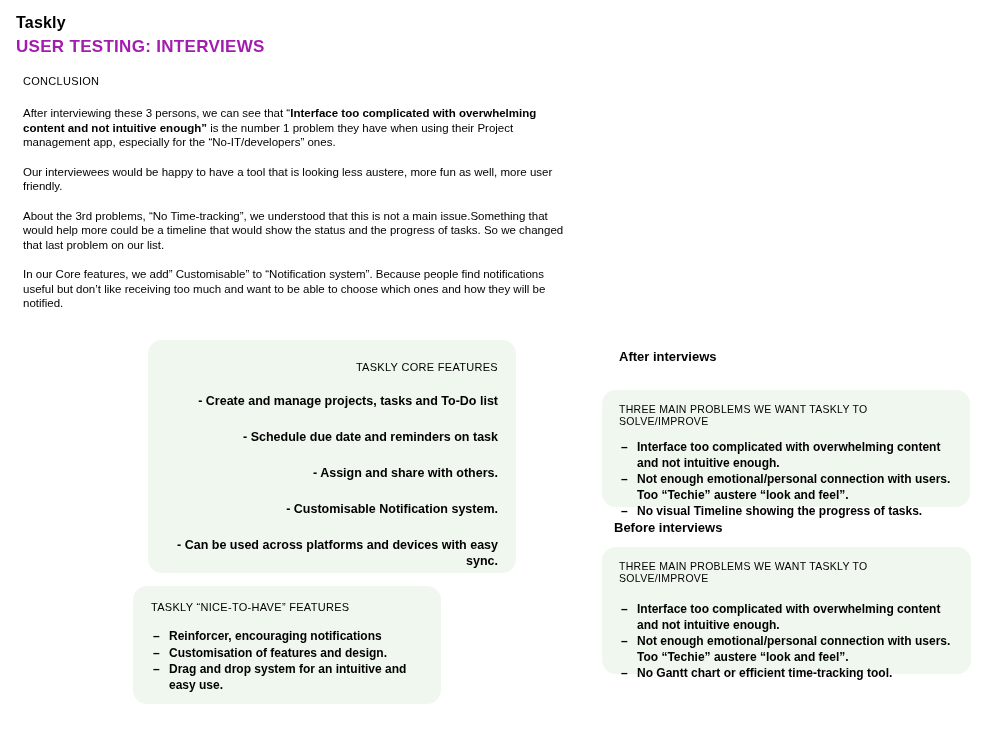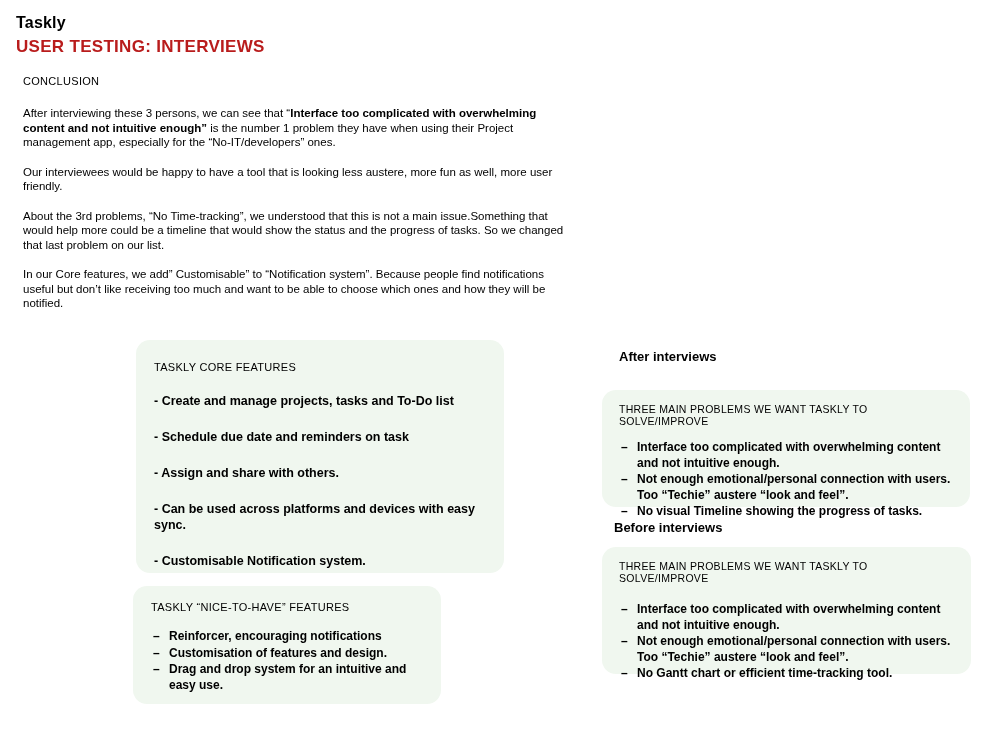--- a/index.html
+++ b/index.html
@@ -57,23 +57,24 @@
     border-radius: 14px;
     box-sizing: border-box;
   }
   .card-title {
     font-size: 11px;
     letter-spacing: 0.3px;
     font-weight: 400;
   }
 
   .core-card {
-    left: 136px; top: 340px;
+    left: 148px; top: 340px;
     width: 368px; height: 233px;
     padding: 21px 18px 16px 18px;
+    text-align: right;
   }
   .core-card .card-title { margin-bottom: 20px; }
   .core-item {
     font-size: 12.5px;
     font-weight: 700;
     line-height: 16px;
     margin-bottom: 15px;
     margin-top: 20px;
   }
 
@@ -114,37 +115,37 @@
     left: 602px; top: 547px;
     width: 369px; height: 127px;
     padding: 13px 14px 10px 17px;
   }
   .before-card .card-title { margin-bottom: 18px; font-size: 10.5px; }
 </style>
 </head>
 <body style="background: rgb(255, 255, 255);">
 
 <div class="abs doc-title">Taskly</div>
-<div class="abs doc-subtitle" style="color: #b91c1c;">USER TESTING: INTERVIEWS</div>
+<div class="abs doc-subtitle" style="color: #a21caf;">USER TESTING: INTERVIEWS</div>
 
 <div class="abs conclusion">
   <div class="conclusion-heading">CONCLUSION</div>
   <p><span>After interviewing these 3 persons, we can see that “</span><b>Interface too complicated with overwhelming content and not intuitive enough”</b><span> is the number 1 problem they have when using their Project management app, especially for the “No-IT/developers” ones.</span></p>
   <p>Our interviewees would be happy to have a tool that is looking less austere, more fun as well, more user friendly.</p>
   <p>About the 3rd problems, “No Time-tracking”, we understood that this is not a main issue.Something that would help more could be a timeline that would show the status and the progress of tasks. So we changed that last problem on our list.</p>
   <p>In our Core features, we add” Customisable” to “Notification system”. Because people find notifications useful but don’t like receiving too much and want to be able to choose which ones and how they will be notified.</p>
 </div>
 
 <div class="abs card core-card">
   <div class="card-title">TASKLY CORE FEATURES</div>
   <div class="core-item">- Create and manage projects, tasks and To-Do list</div>
   <div class="core-item">- Schedule due date and reminders on task</div>
   <div class="core-item">- Assign and share with others.</div>
+  <div class="core-item">- Customisable Notification system.</div>
   <div class="core-item">- Can be used across platforms and devices with easy sync.</div>
-  <div class="core-item">- Customisable Notification system.</div>
 </div>
 
 <div class="abs card nice-card">
   <div class="card-title">TASKLY “NICE-TO-HAVE” FEATURES</div>
   <div class="dash-item">
       <span class="dash">–</span>
       <span>Reinforcer, encouraging notifications</span>
     </div>
   <div class="dash-item">
       <span class="dash">–</span>

